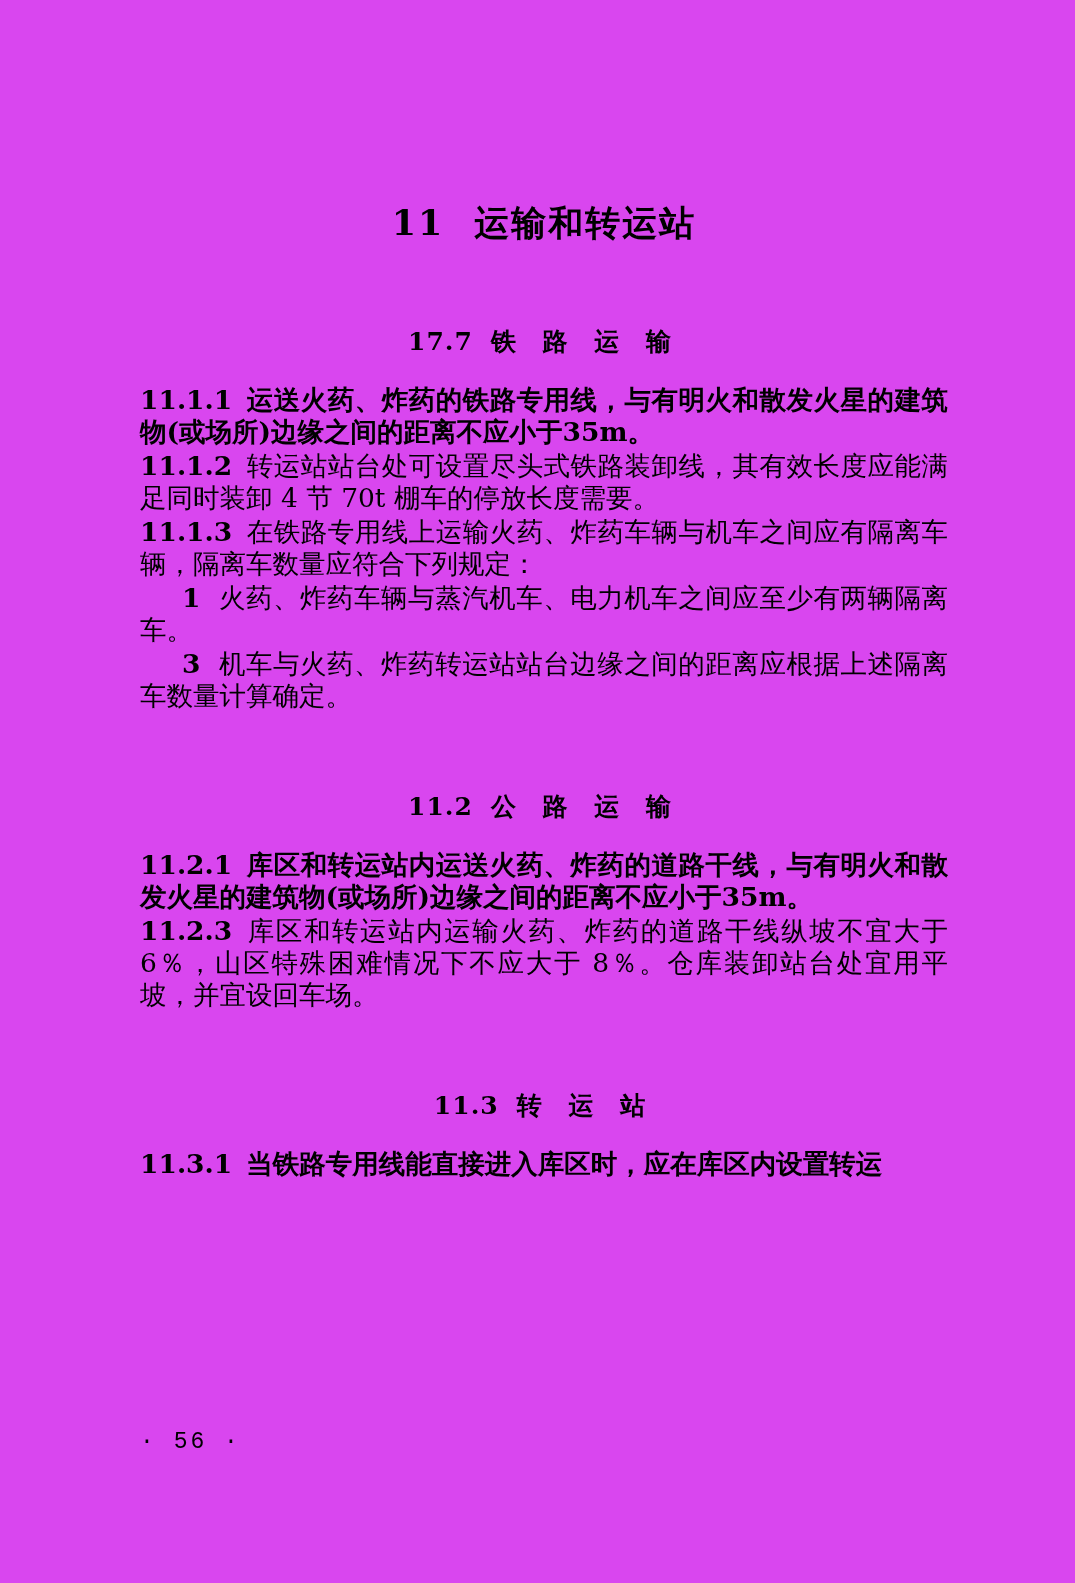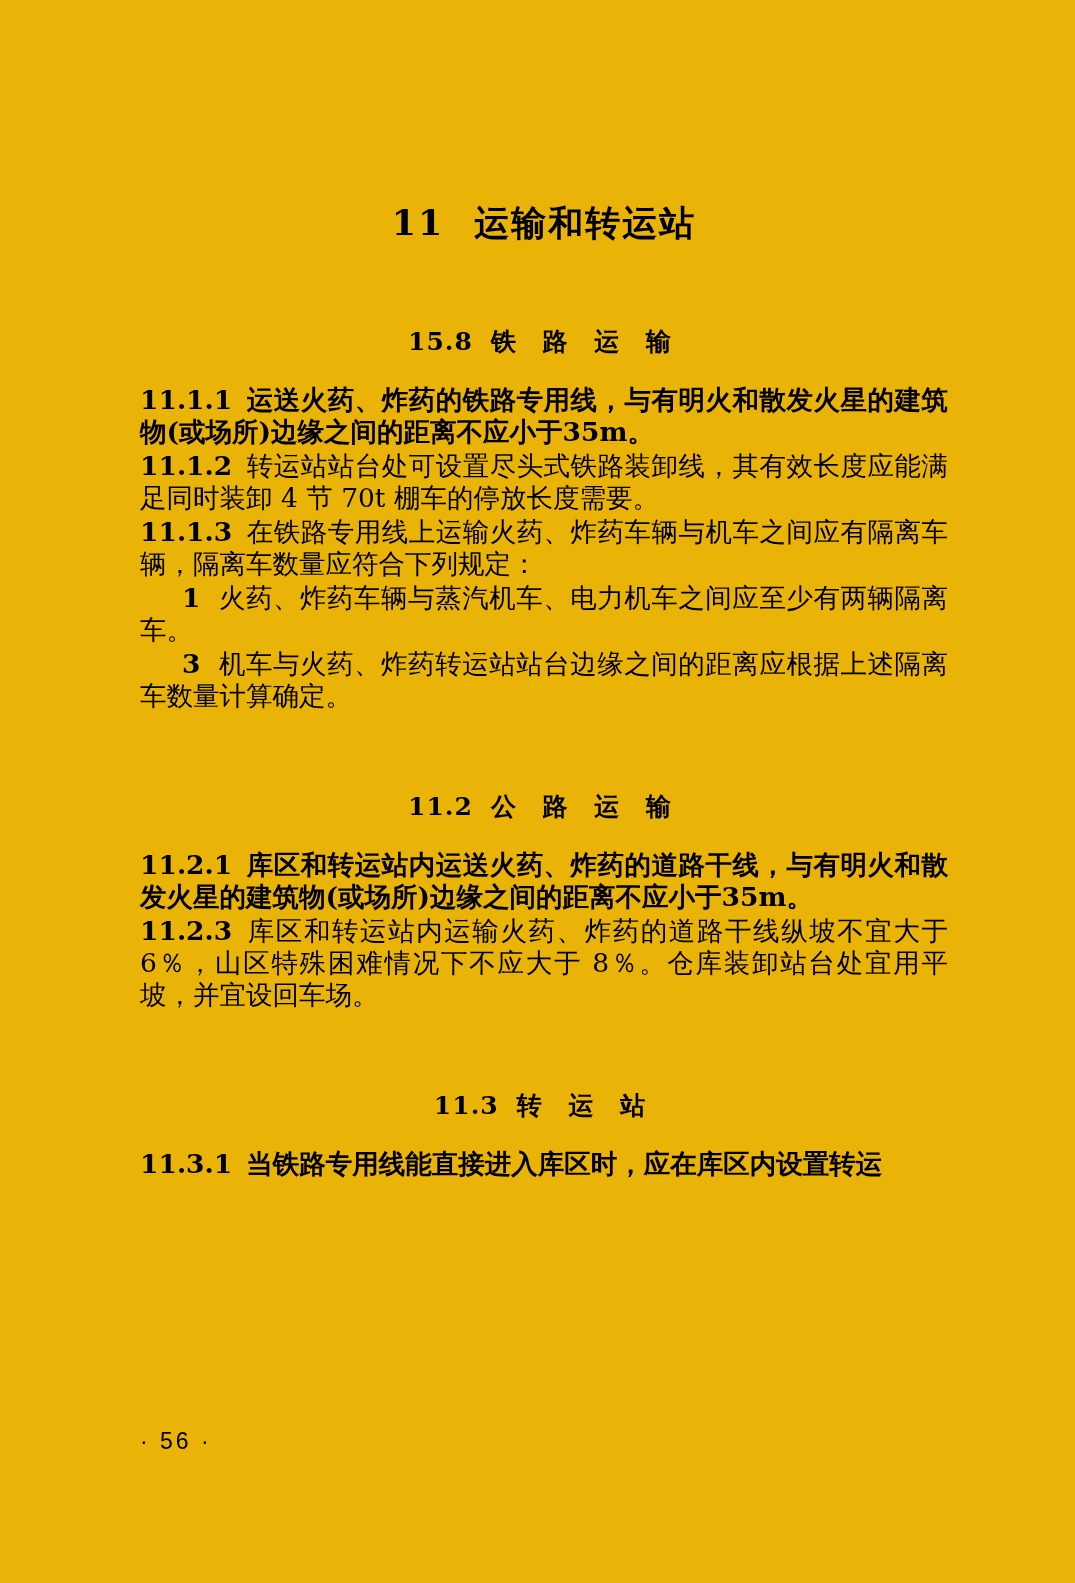--- a/index.html
+++ b/index.html
@@ -5,21 +5,21 @@
   html, body {
     margin: 0;
     padding: 0;
     background: #ffffff;
   }
   .page {
     position: relative;
     width: 1075px;
     height: 1583px;
     margin: 0 auto;
-    background: #eab308;
+    background: #d946ef;
     box-sizing: border-box;
     font-family: "DejaVu Serif", "Liberation Serif", serif;
     color: #000000;
     overflow: hidden;
   }
   .content {
     position: absolute;
     left: 140px;
     top: 0;
     width: 808px;
@@ -71,38 +71,38 @@
   p.item .idx {
     font-weight: bold;
     margin-right: 18px;
   }
   .page-number {
     position: absolute;
     left: 140px;
     bottom: 128px;
     font-size: 23px;
     letter-spacing: 3px;
-    font-family: Liberation Sans, sans-serif;
+    font-family: Liberation Mono, monospace;
   }
   .page-number .dot {
     font-size: 23px;
   }
 </style>
 </head>
 <body>
 
 <div class="page">
   <div class="content">
 
     <h1 class="chapter-title">
       <span class="num">11</span><span>运输和转运站</span>
     </h1>
 
     <h2 class="section-title">
-      <span class="num">15.8</span><span class="sp">铁 路 运 输</span>
+      <span class="num">17.7</span><span class="sp">铁 路 运 输</span>
     </h2>
 
     <p class="para bold">
       <span class="idx">11.1.1</span><span>运送火药、炸药的铁路专用线，与有明火和散发火星的建筑物(或场所)边缘之间的距离不应小于35m。</span>
     </p>
     <p class="para">
       <span class="idx">11.1.2</span><span>转运站站台处可设置尽头式铁路装卸线，其有效长度应能满足同时装卸 4 节 70t 棚车的停放长度需要。</span>
     </p>
     <p class="para">
       <span class="idx">11.1.3</span><span>在铁路专用线上运输火药、炸药车辆与机车之间应有隔离车辆，隔离车数量应符合下列规定：</span>

